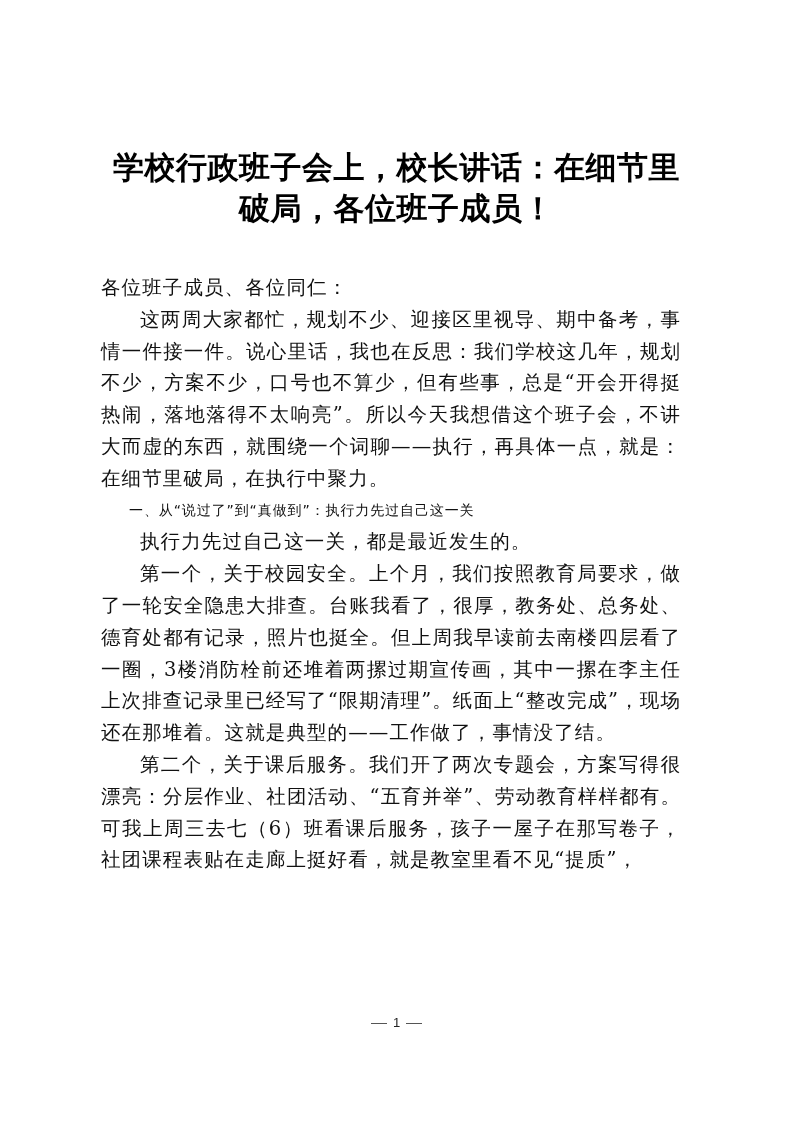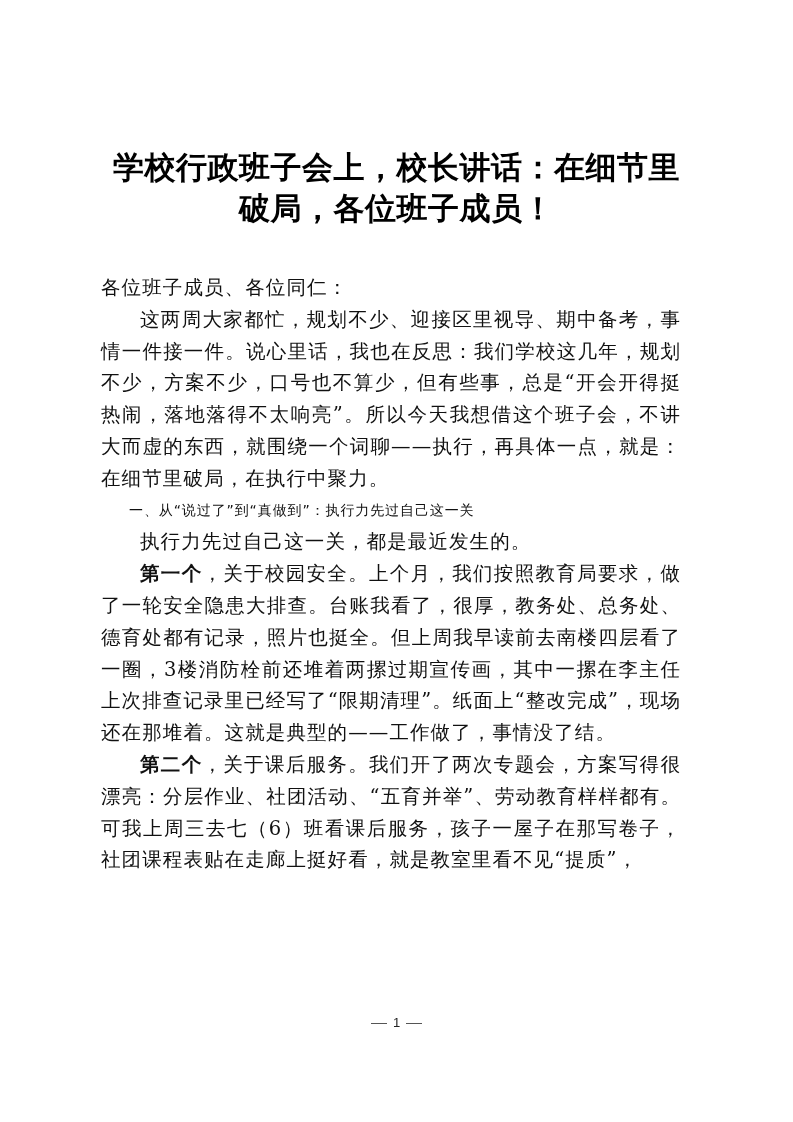--- a/index.html
+++ b/index.html
@@ -51,21 +51,21 @@
     }
     .body p.salutation {
       text-indent: 0;
     }
     .body p.heading {
       font-family: "DejaVu Sans", "Liberation Sans", sans-serif;
       font-size: 14px;
       letter-spacing: 0.9px;
     }
     .bold {
-      font-weight: bold;
+      font-weight: normal;
     }
     .footer {
       position: absolute;
       left: 0;
       width: 793px;
       top: 1015px;
       text-align: center;
       font-family: "Liberation Sans", sans-serif;
       font-size: 13px;
       color: #222222;

